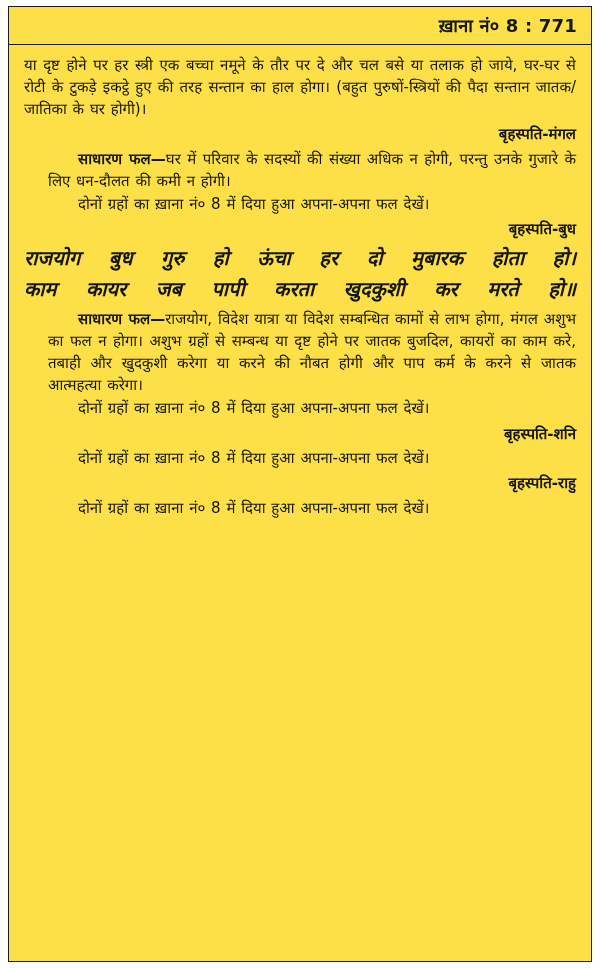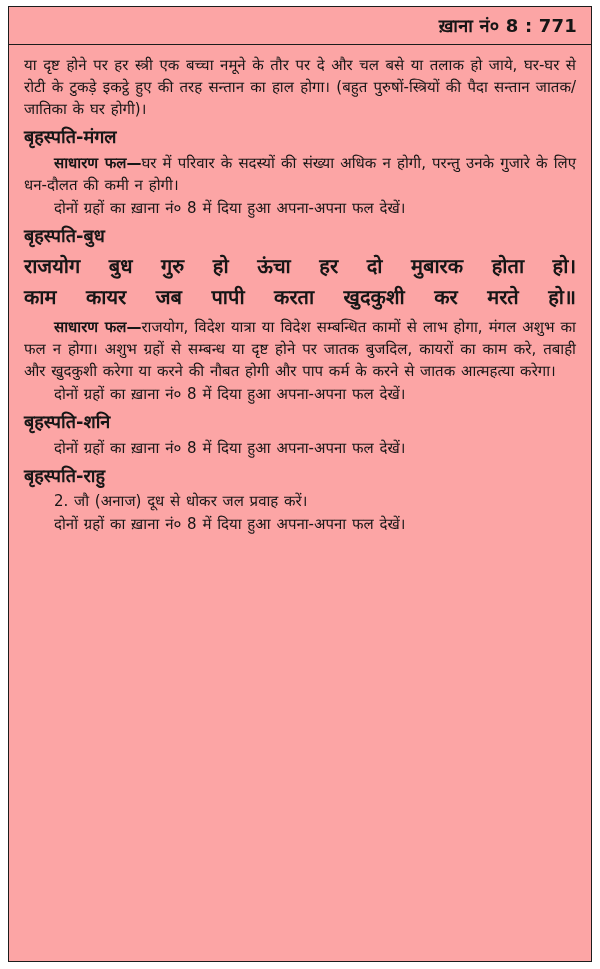--- a/index.html
+++ b/index.html
@@ -17,21 +17,21 @@
     -webkit-font-smoothing: antialiased;
   }
   .page-frame {
     position: absolute;
     top: 6px;
     left: 8px;
     right: 8px;
     bottom: 7px;
     border: 1.6px solid #1c1c1c;
     box-sizing: border-box;
-    background: #fca5a5;
+    background: #fde047;
     display: flex;
     flex-direction: column;
   }
   .page-header {
     text-align: right;
     font-weight: 700;
     font-size: 18px;
     line-height: 1.2;
     padding: 8px 14px 7px 14px;
     border-bottom: 1.6px solid #1c1c1c;
@@ -44,40 +44,42 @@
   }
   .para {
     margin: 0 0 1px 0;
     font-size: 15px;
     line-height: 1.48;
     text-align: justify;
     word-spacing: 1px;
   }
   .para.indent {
     text-indent: 30px;
+    margin-left: 24px;
   }
   .para b.lead {
     font-weight: 700;
   }
   .section-heading {
-    text-align: left;
+    text-align: right;
     font-weight: 700;
-    font-size: 18px;
+    font-size: 15px;
     line-height: 1.3;
     margin: 5px 0 3px 0;
   }
   .verse {
     font-weight: 700;
     font-size: 20px;
     line-height: 1.55;
     margin: 1px 0 3px 0;
   }
   .verse-line {
     text-align: justify;
     text-align-last: justify;
+    font-style: italic;
   }
 </style>
 </head>
 <body>
 
 <div class="page-frame">
   <div class="page-header">
     <span>ख़ाना नं० 8 : 771</span>
   </div>
   <div class="page-body" id="page-body">
@@ -88,16 +90,15 @@
       <div class="section-heading">बृहस्पति-बुध</div>
       <div class="verse">
         <div class="verse-line">राजयोग बुध गुरु हो ऊंचा हर दो मुबारक होता हो।</div>
         <div class="verse-line">काम कायर जब पापी करता खुदकुशी कर मरते हो॥</div>
       </div>
       <p class="para indent"><b class="lead">साधारण फल—</b><span>राजयोग, विदेश यात्रा या विदेश सम्बन्धित कामों से लाभ होगा, मंगल अशुभ का फल न होगा। अशुभ ग्रहों से सम्बन्ध या दृष्ट होने पर जातक बुजदिल, कायरों का काम करे, तबाही और खुदकुशी करेगा या करने की नौबत होगी और पाप कर्म के करने से जातक आत्महत्या करेगा।</span></p>
       <p class="para indent"><span>दोनों ग्रहों का ख़ाना नं० 8 में दिया हुआ अपना-अपना फल देखें।</span></p>
       <div class="section-heading">बृहस्पति-शनि</div>
       <p class="para indent"><span>दोनों ग्रहों का ख़ाना नं० 8 में दिया हुआ अपना-अपना फल देखें।</span></p>
       <div class="section-heading">बृहस्पति-राहु</div>
-      <p class="para indent"><span>2. जौ (अनाज) दूध से धोकर जल प्रवाह करें।</span></p>
       <p class="para indent"><span>दोनों ग्रहों का ख़ाना नं० 8 में दिया हुआ अपना-अपना फल देखें।</span></p>
     </div>
 </div>
 
 </body></html>

